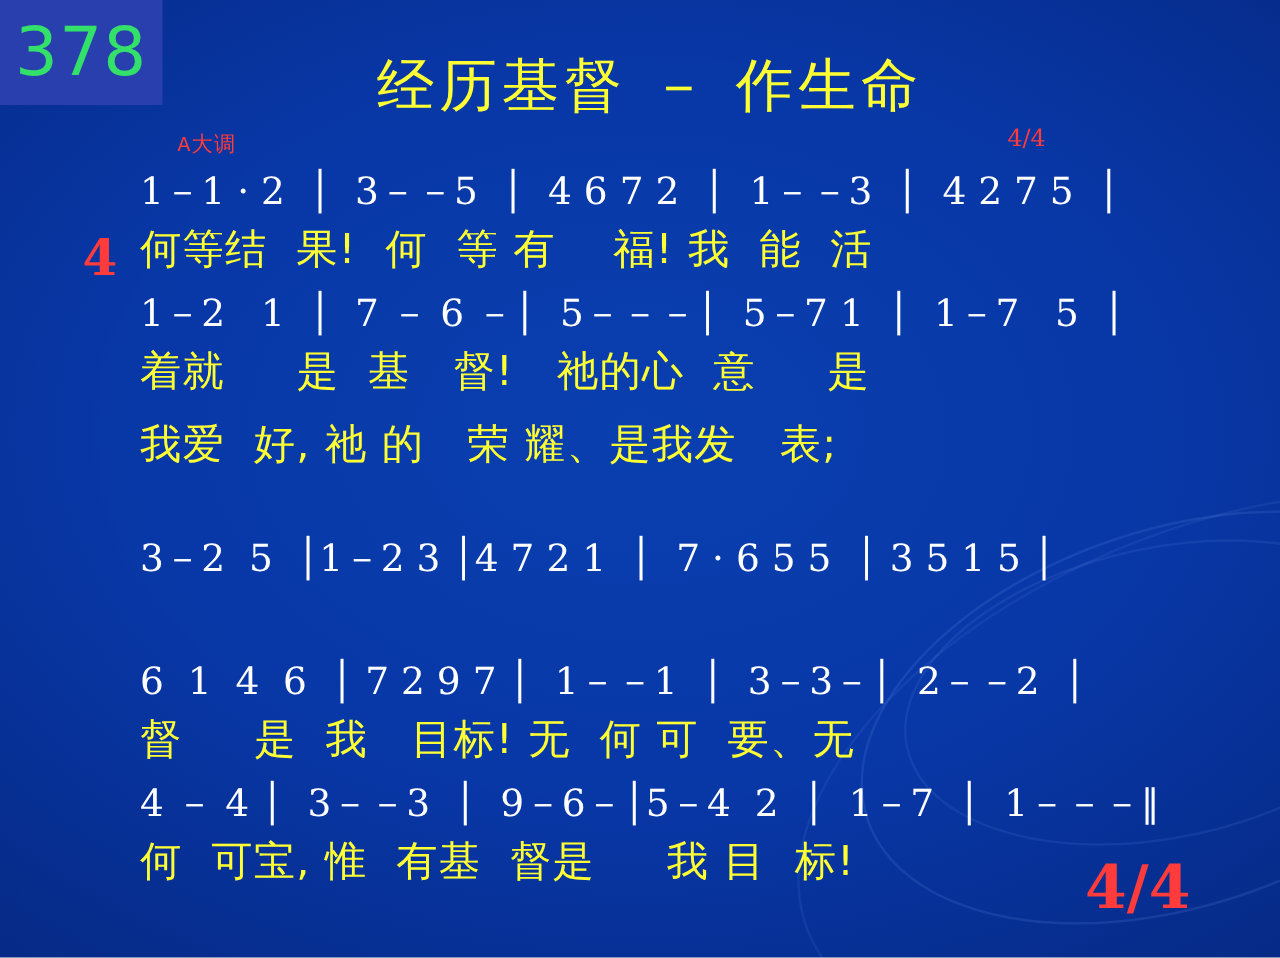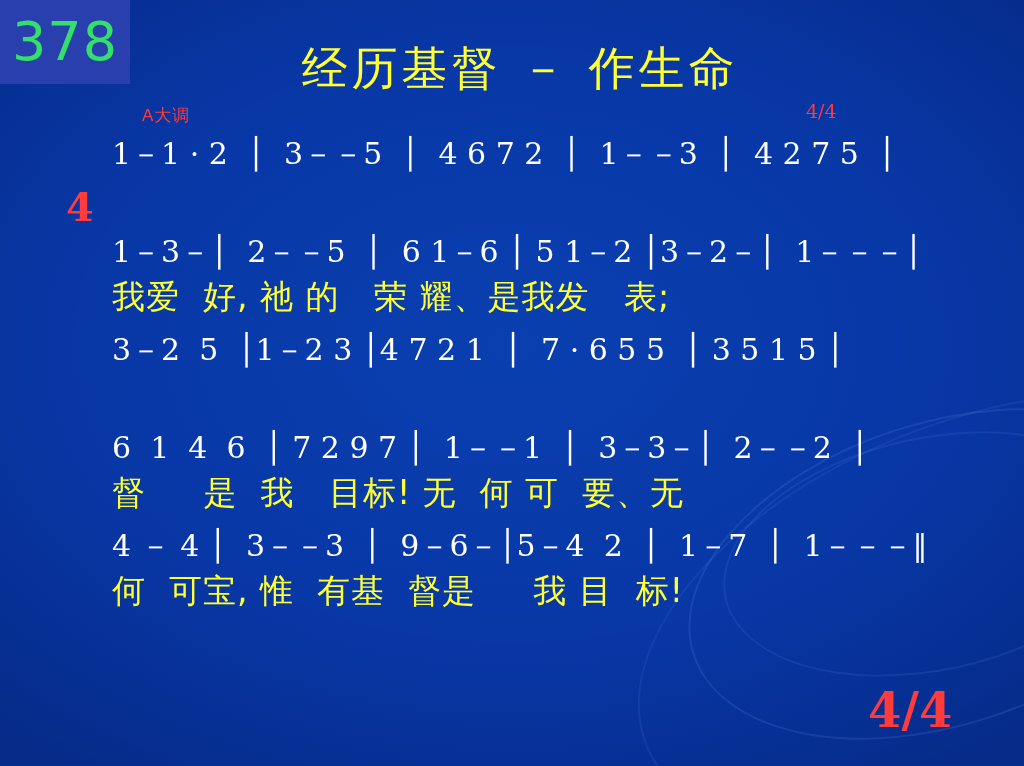--- a/index.html
+++ b/index.html
@@ -62,21 +62,21 @@
     font-size: 46px;
     letter-spacing: 4px;
     white-space: nowrap;
   }
 
   #keysig {
     position: absolute;
     left: 142px;
     top: 104px;
     color: #ff3b3b;
-    font-family: Liberation Sans, sans-serif;
+    font-family: Liberation Mono, monospace;
     font-size: 17px;
     letter-spacing: 1px;
   }
   #timesig-top {
     position: absolute;
     left: 806px;
     top: 100px;
     color: #ff3b3b;
     font-family: "DejaVu Serif", serif;
     font-size: 19px;
@@ -148,25 +148,29 @@
 
   <div id="keysig">A大调</div>
   <div id="timesig-top">4/4</div>
   <div id="beat-left">4</div>
   <div id="timesig-bottom">4/4</div>
 
   <div id="music">
 
     <div class="system">
       <div class="notes">1－1 · 2  │  3－－5  │  4 6 7 2  │  1－－3  │  4 2 7 5  │</div>
+      <div class="lyrics">何等结  果!  何  等 有    福! 我  能  活</div>
     </div>
 
+    <div class="system">
+      <div class="notes">1－2   1  │  7 － 6 －│  5－－－│  5－7 1  │  1－7   5  │</div>
+      <div class="lyrics">着就     是  基   督!   祂的心  意     是</div>
+    </div>
 
     <div class="system">
-      <div class="notes">1－3－│  2－－5  │  6 1－6 │ 5 1－2 │3－2－│  1－－－│</div>
       <div class="lyrics">我爱  好, 祂 的   荣 耀、是我发   表;</div>
     </div>
 
     <div class="system">
       <div class="notes">3－2  5  │1－2 3 │4 7 2 1  │  7 · 6 5 5  │ 3 5 1 5 │</div>
     </div>
 
     <div class="system">
       <div class="notes">6  1  4  6  │ 7 2 9 7 │  1－－1  │  3－3－│  2－－2  │</div>
       <div class="lyrics">督     是  我   目标! 无  何 可  要、无</div>

